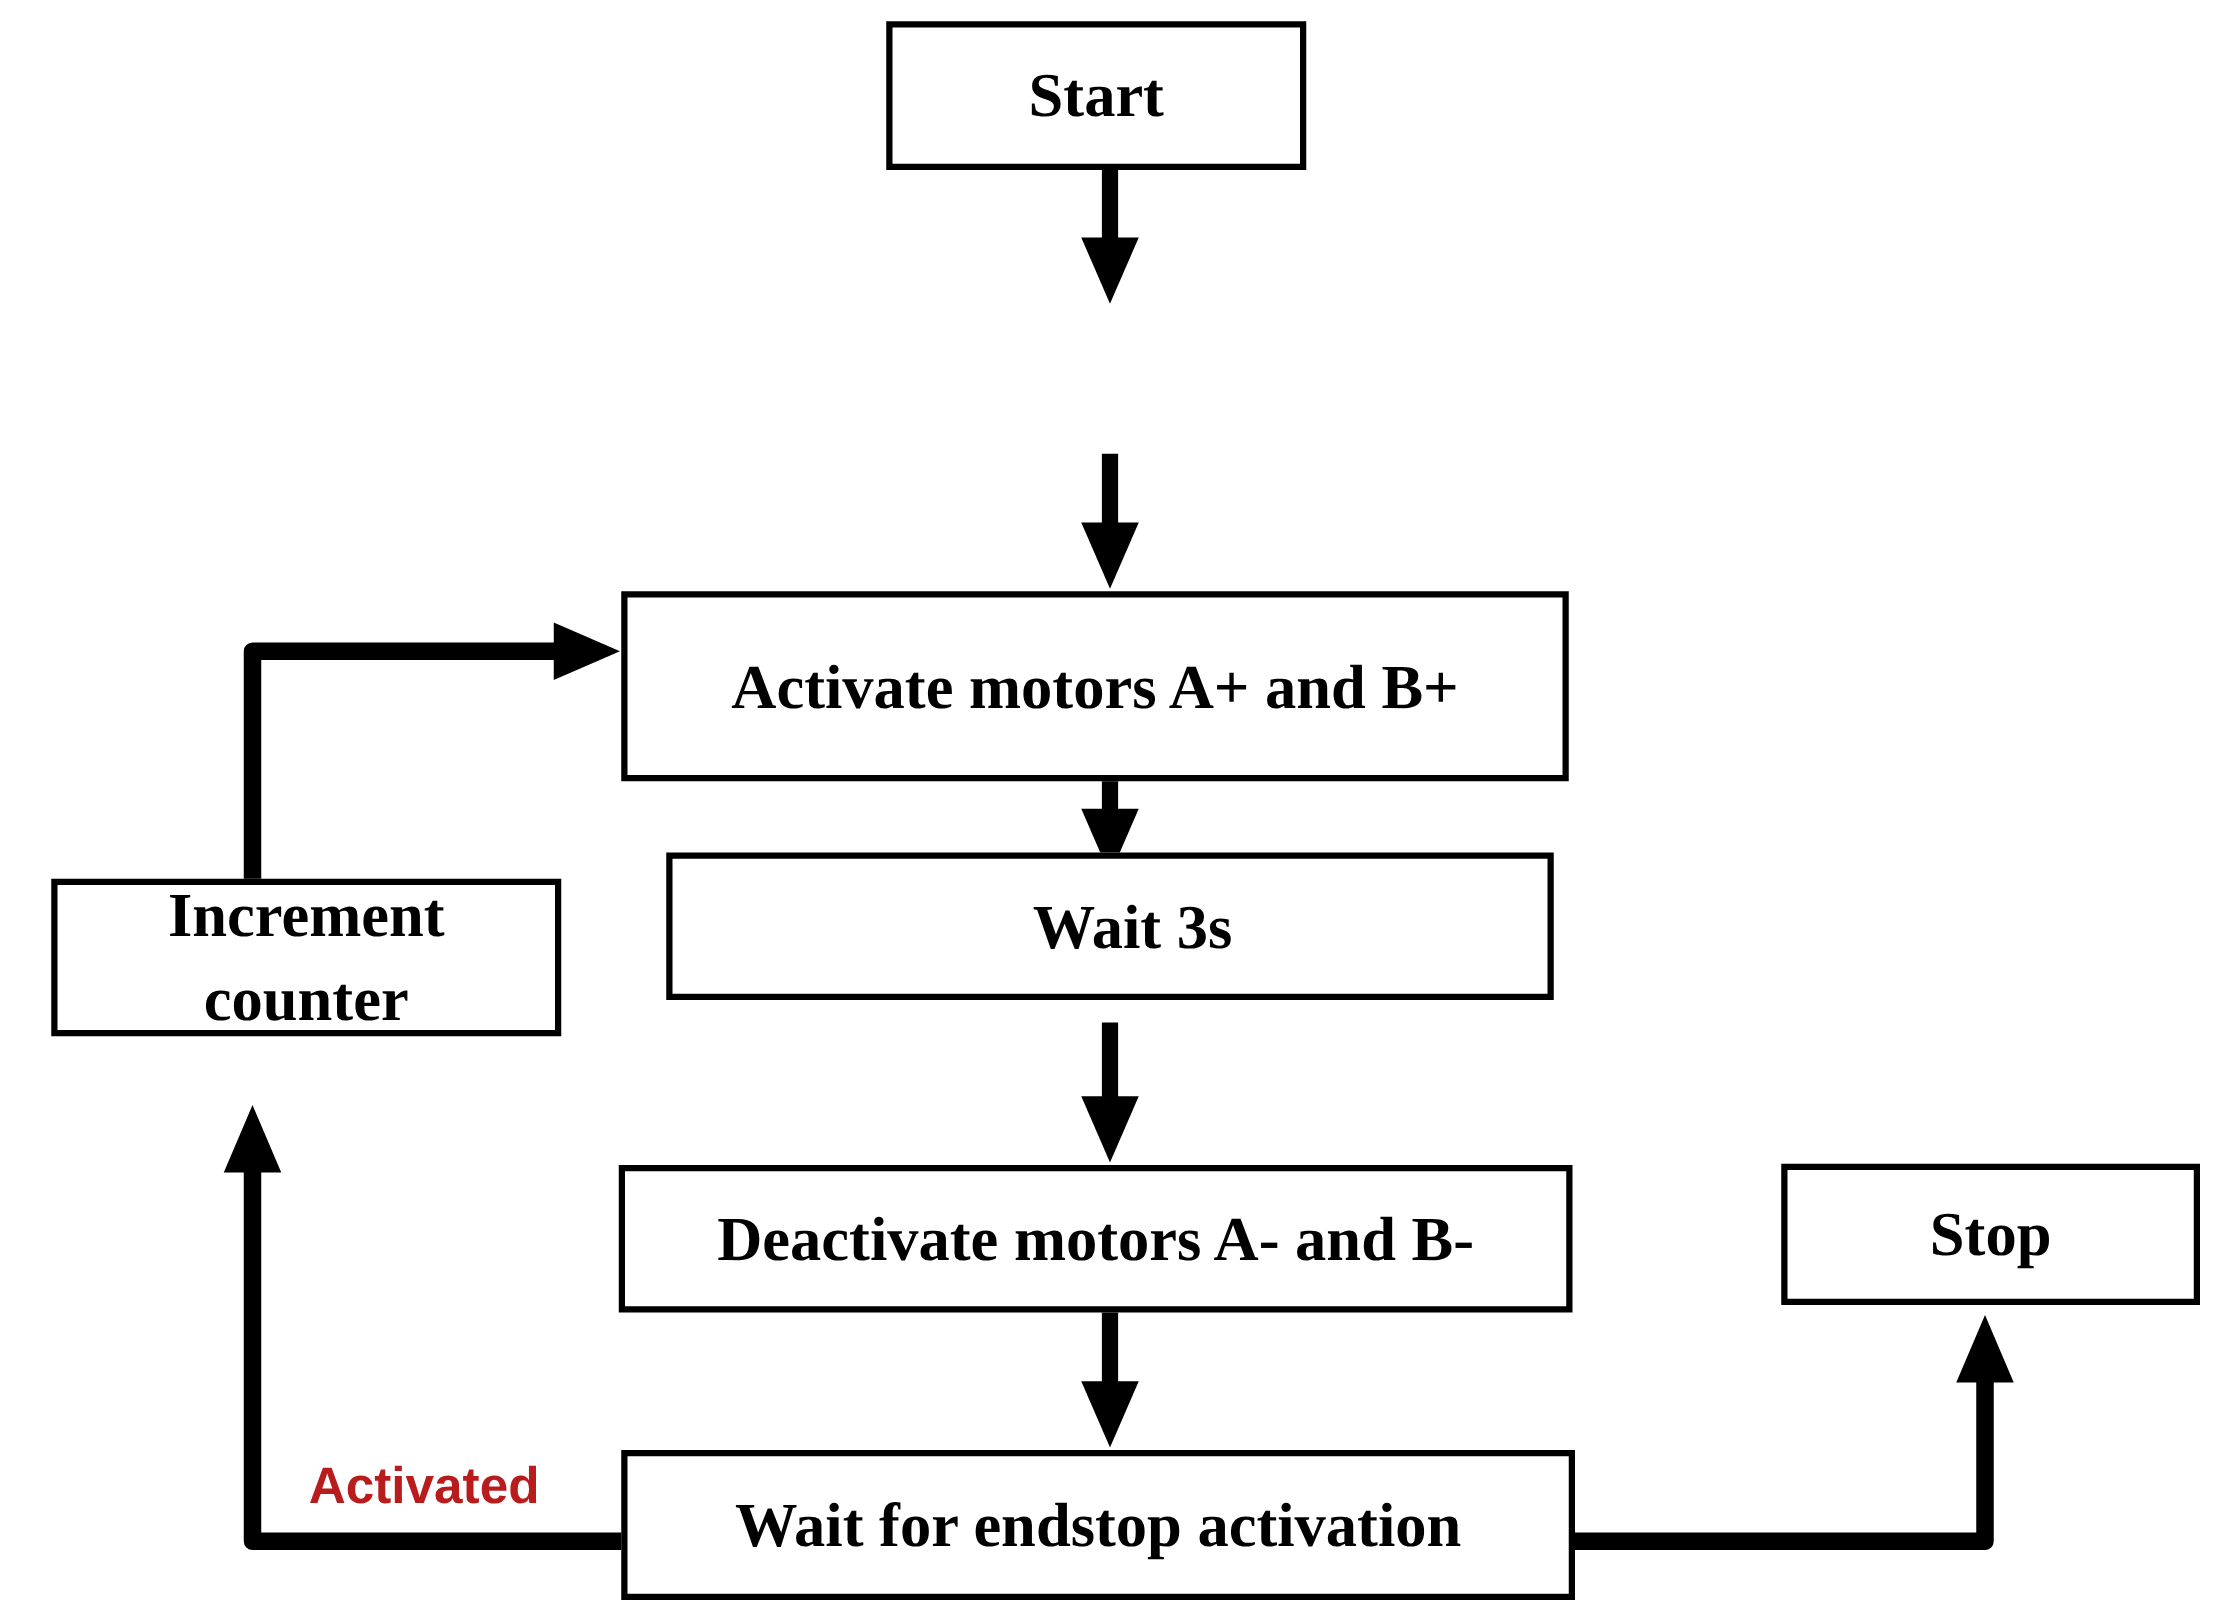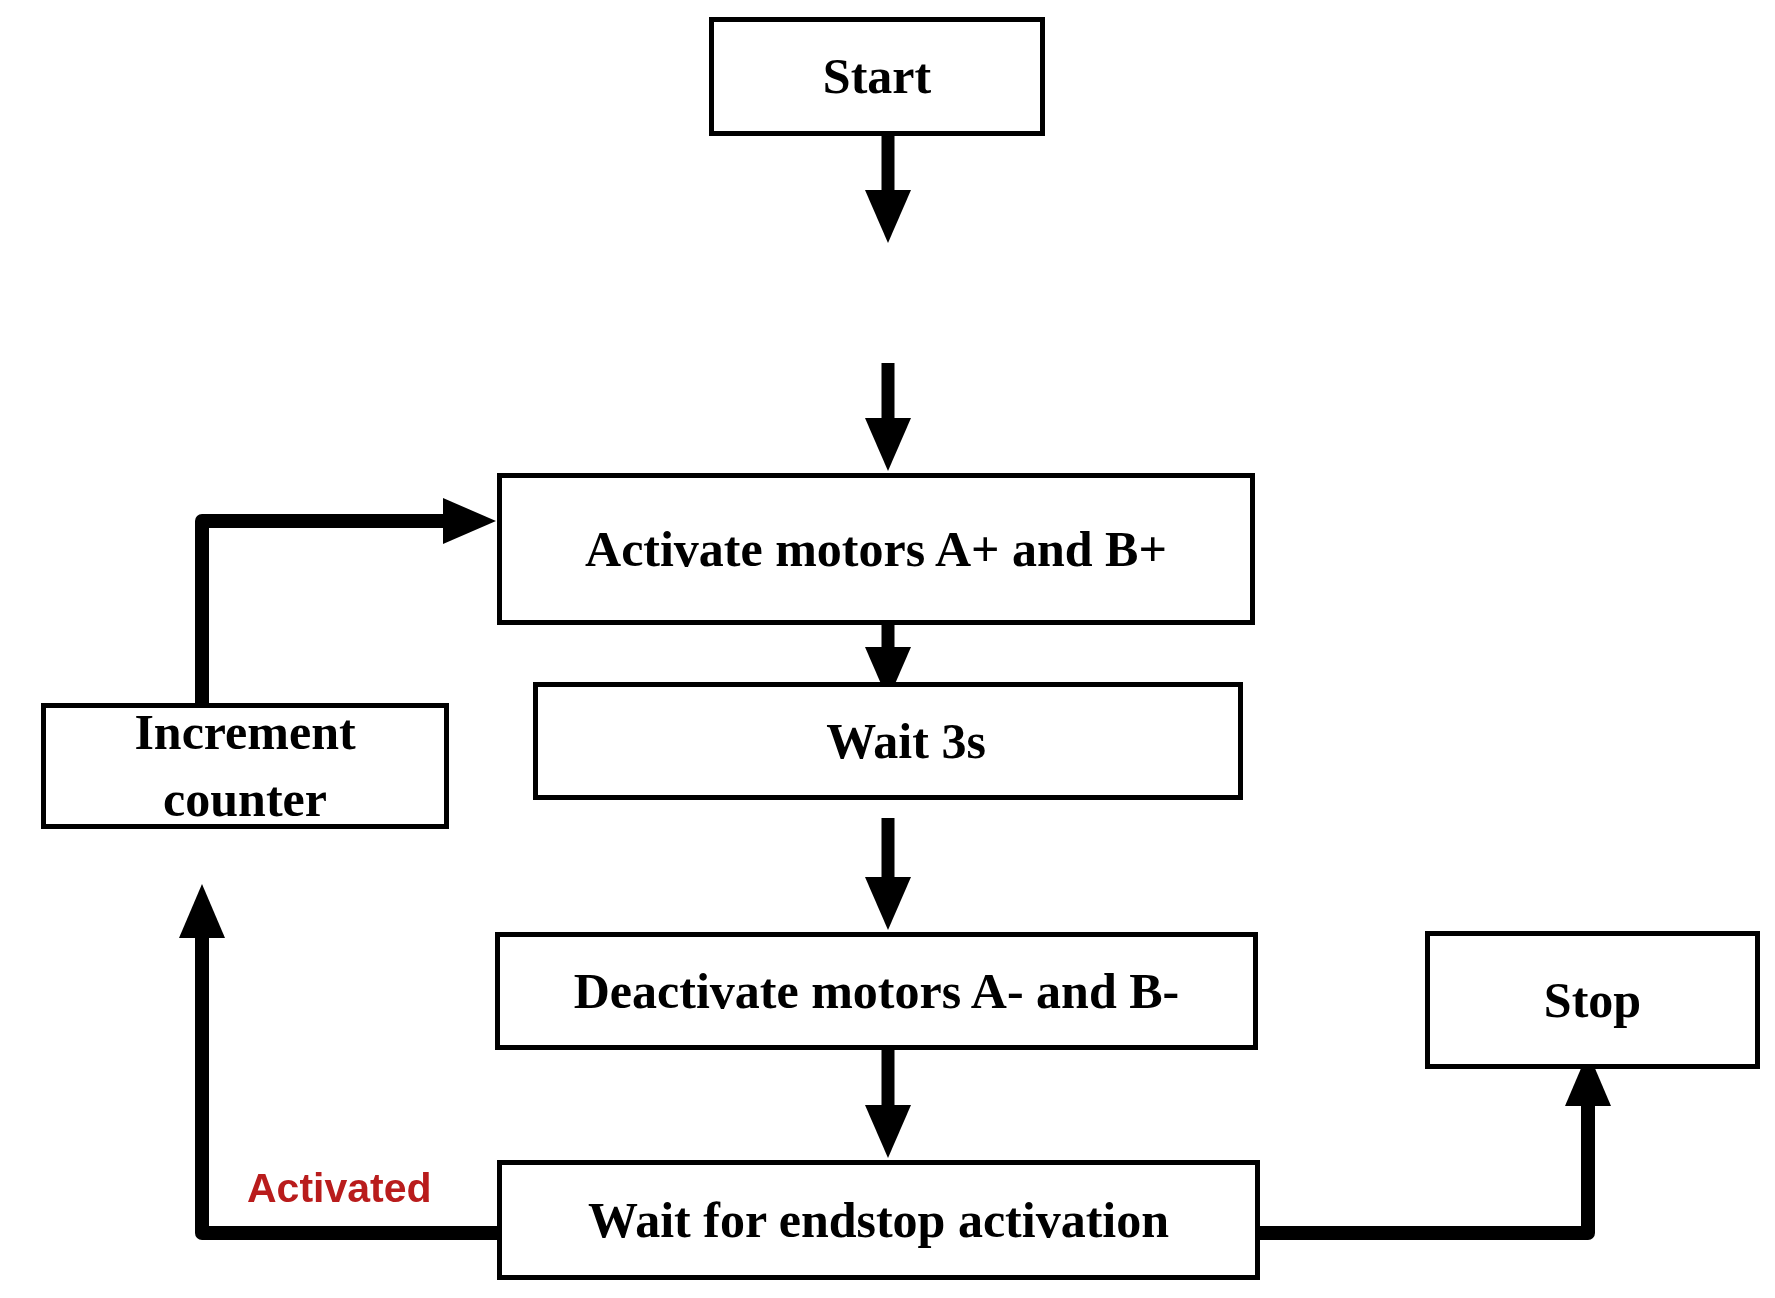--- a/index.html
+++ b/index.html
@@ -36,21 +36,21 @@
     color: #000000;
     z-index: 1;
   }
   #node-start          { left: 709px;  top: 17px;   width: 336px; height: 119px; align-items: center; }
   #node-read-endstops  { left: 532px;  top: 245px;  width: 712px; height: 120px; }
   #node-activate       { left: 497px;  top: 473px;  width: 758px; height: 152px; }
   #node-wait-3s        { left: 533px;  top: 682px;  width: 710px; height: 118px; padding-left: 36px; }
   #node-deactivate     { left: 495px;  top: 932px;  width: 763px; height: 118px; }
   #node-wait-endstop   { left: 497px;  top: 1160px; width: 763px; height: 120px; }
   #node-increment      { left: 15px;   top: 703px;  width: 408px; height: 126px; padding: 12px 30px; line-height: 1.35; margin-left: 26px; }
-  #node-stop           { left: 1425px; top: 931px;  width: 335px; height: 138px; }
+  #node-stop           { left: 1425px; top: 931px;  width: 335px; height: 113px; }
 
   .edge-label {
     position: absolute;
     font-family: "Liberation Sans", "DejaVu Sans", sans-serif;
     font-weight: bold;
     font-size: 41px;
     color: #b91c1c;
     z-index: 2;
     white-space: nowrap;
   }

